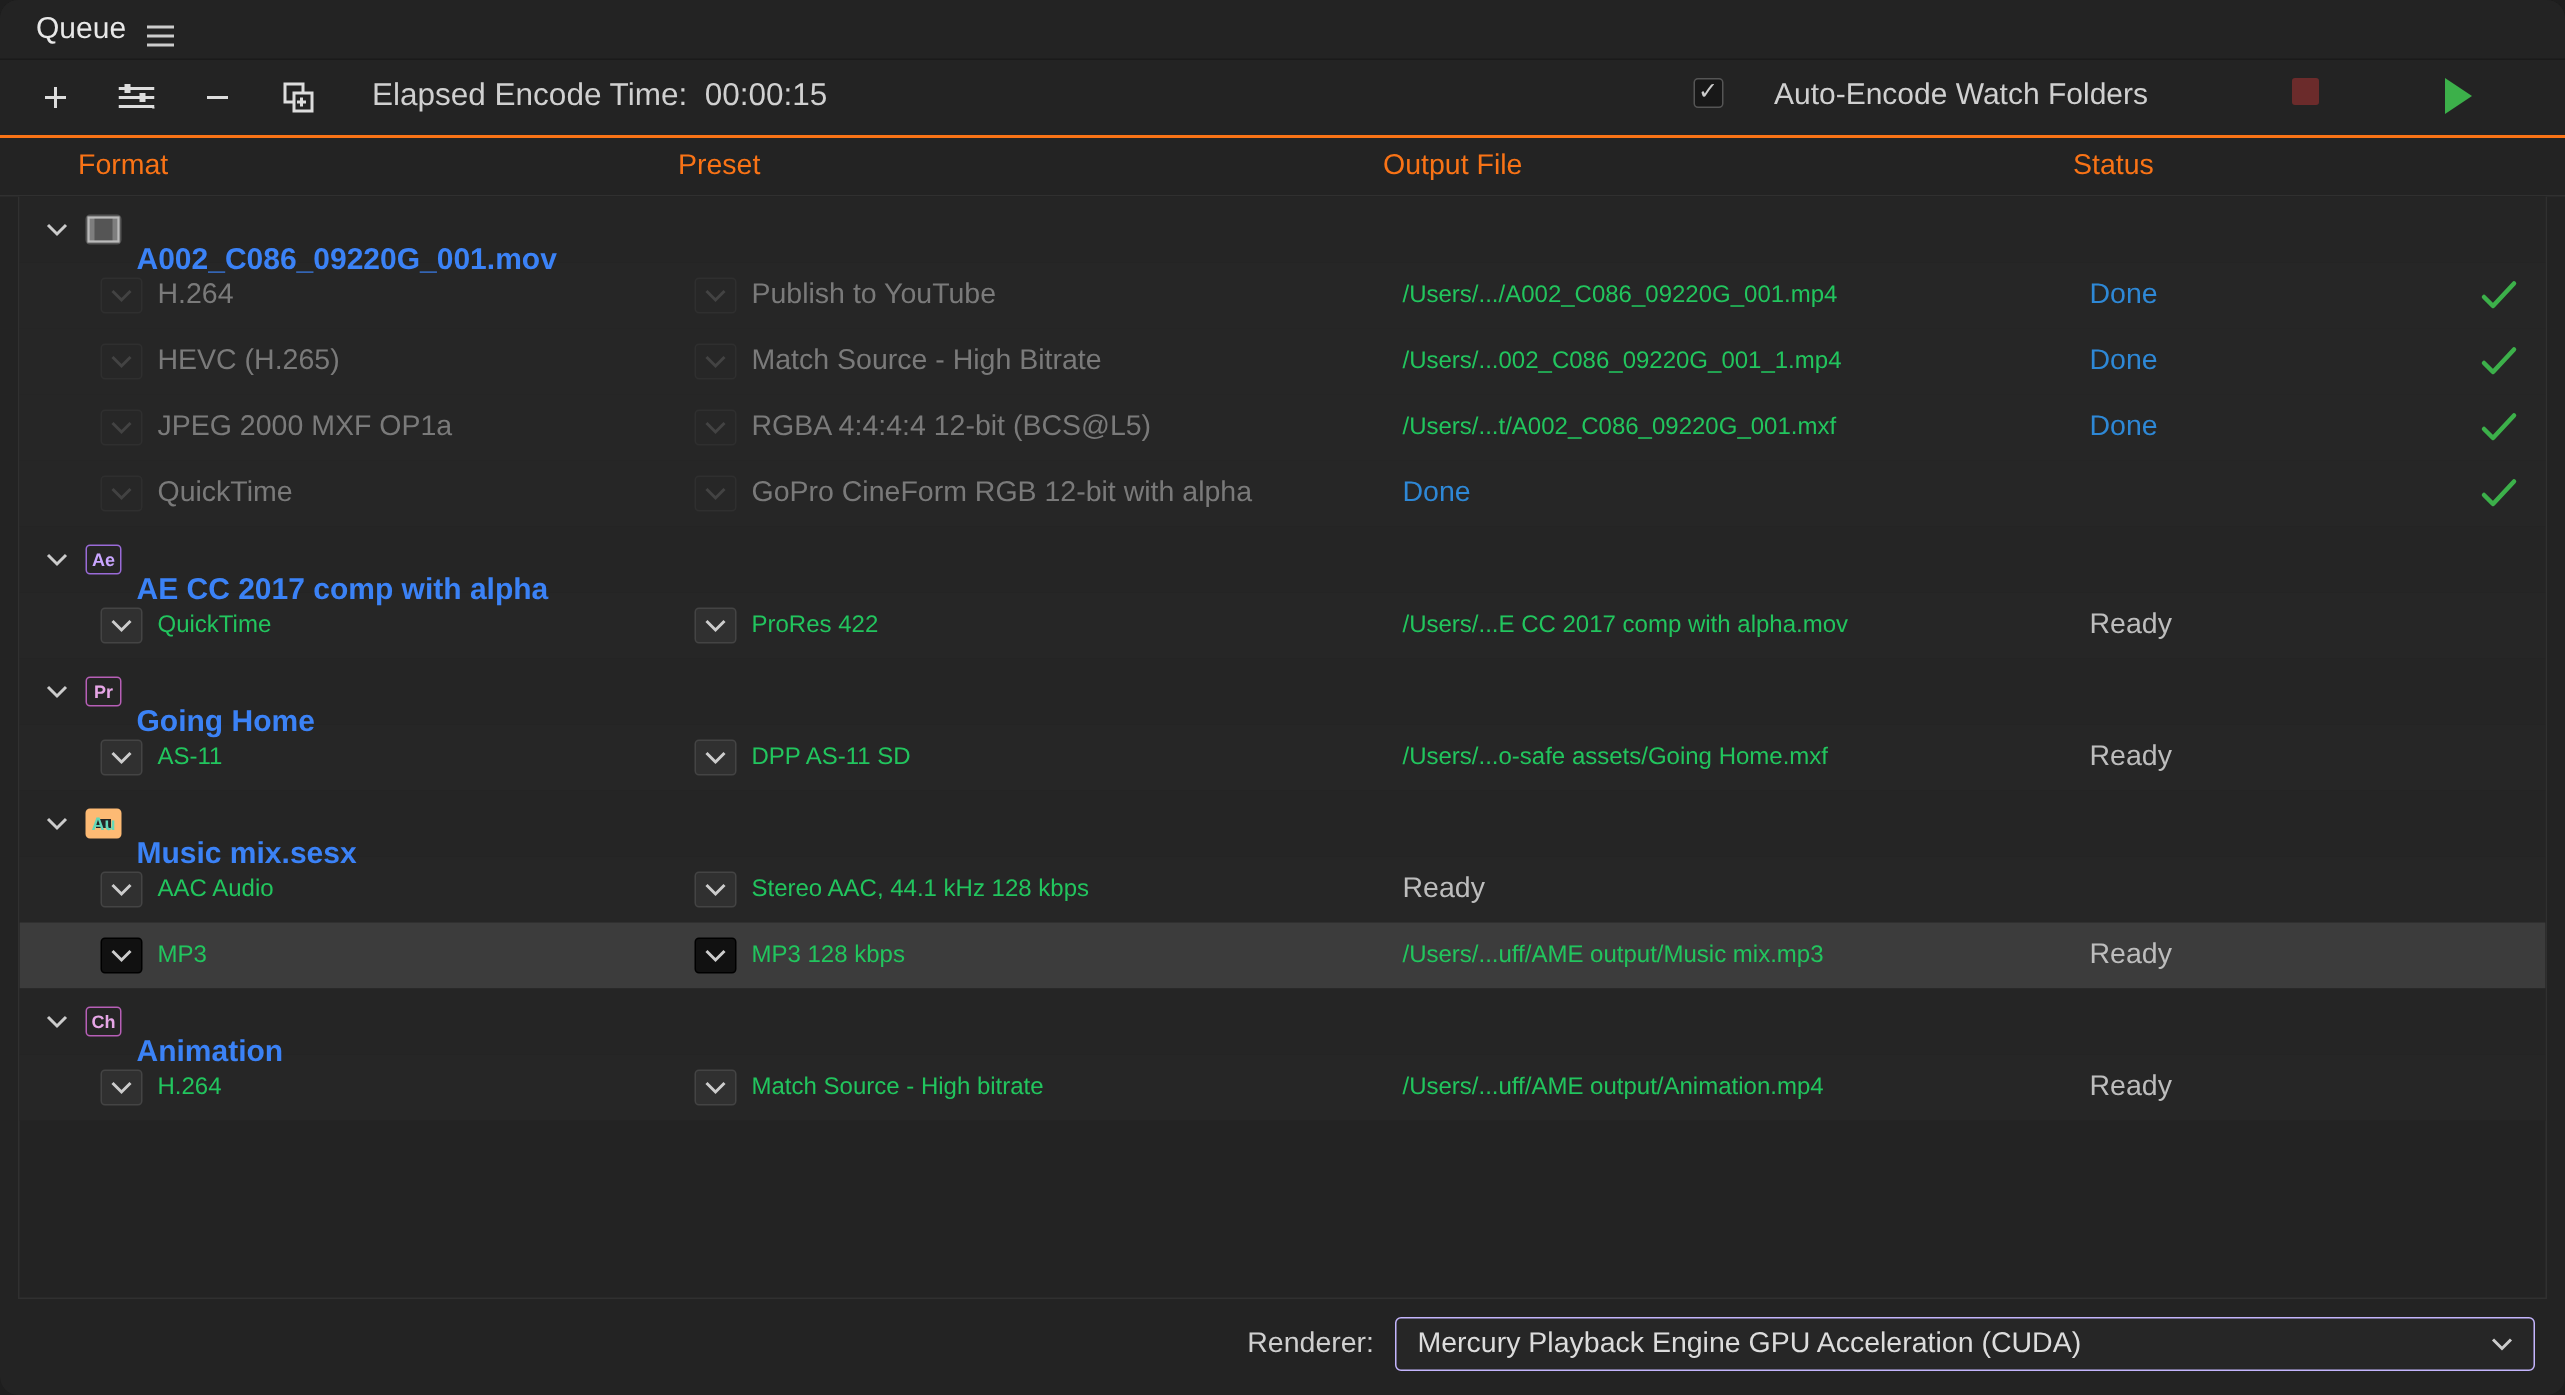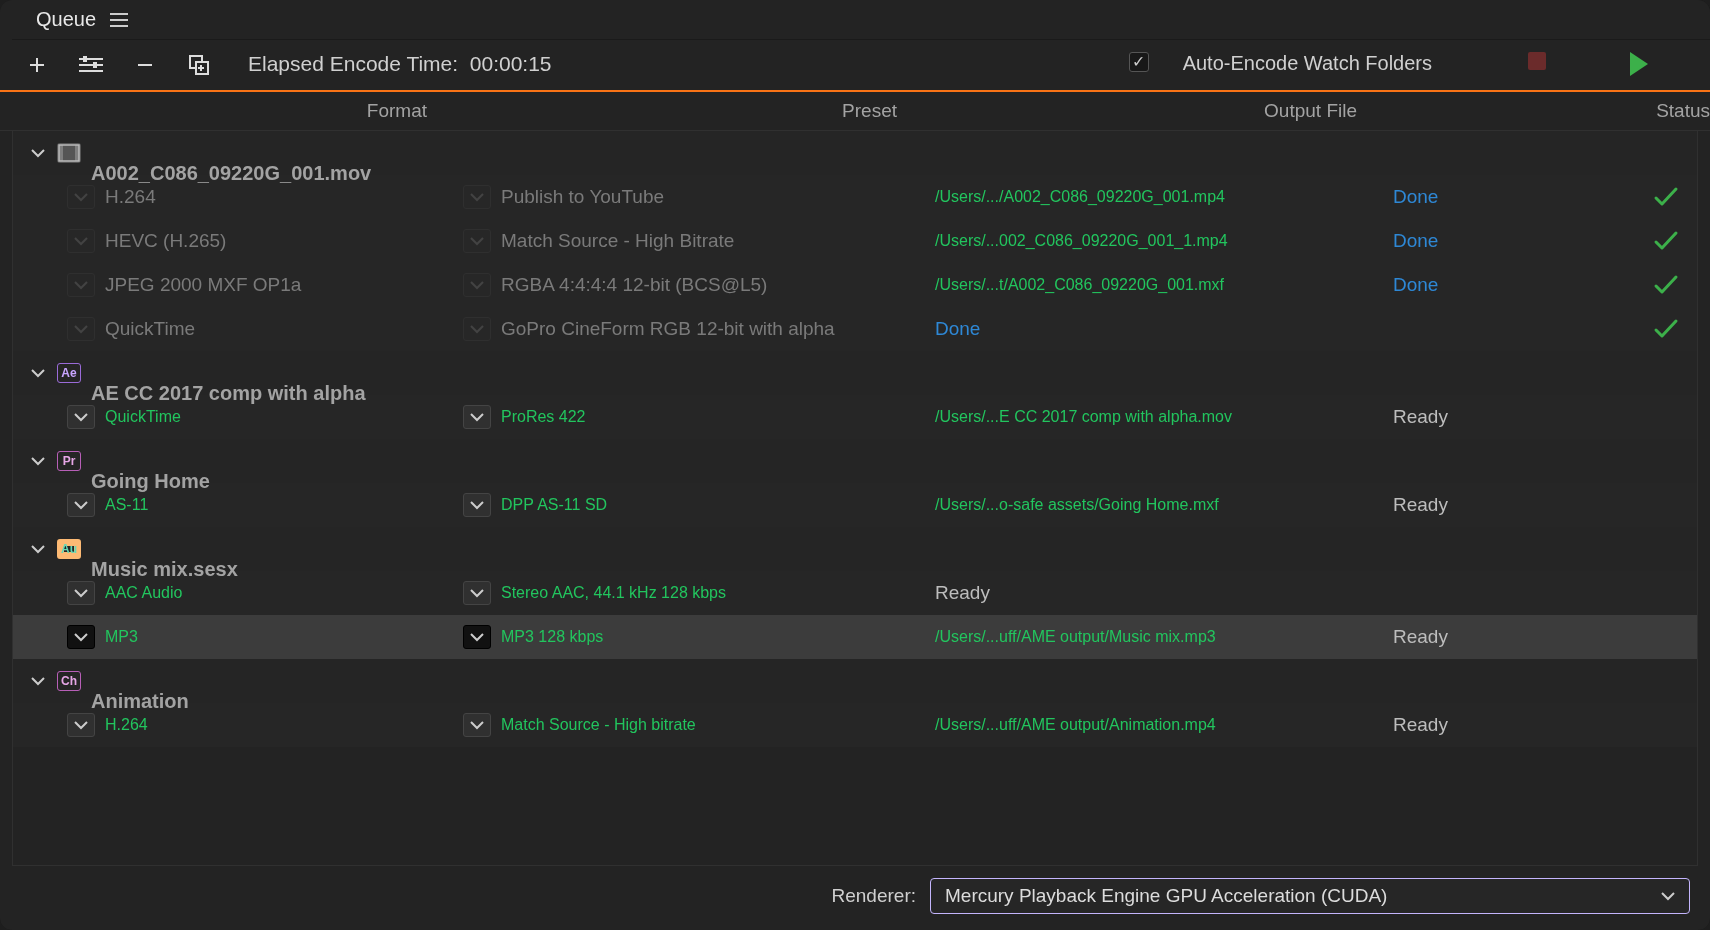--- a/index.html
+++ b/index.html
@@ -17,26 +17,25 @@
     background: #232323;
     width: 100%;
     height: 100%;
     display: flex;
     flex-direction: column;
     border-radius: 12px;
     overflow: hidden;
   }
   .title-bar {
     display: flex;
-    align-items: center;
+    align-items: flex-end;
     padding: 8px 24px;
     gap: 14px;
     background: #232323;
     border-bottom: 1px solid #1a1a1a;
-    margin-left: 12px;
   }
   .title-bar .title { font-size: 20px; color: #e8e8e8; }
   .hamburger-icon {
     width: 18px; height: 14px;
     display: flex; flex-direction: column; justify-content: space-between;
   }
   .hamburger-icon span { display:block; height:2px; background:#ccc; }
   .toolbar {
     display: flex;
     align-items: flex-start;
@@ -50,25 +49,24 @@
   .spacer { flex: 1; }
   .checkbox {
     width: 20px; height: 20px; border: 1px solid #555; background:#181818; border-radius:3px; display:inline-flex; align-items:center; justify-content:center;
   }
   .checkbox.checked::after { content:"✓"; color:#ccc; font-size:16px; line-height:1; }
   .auto-label { font-size: 20px; color: #d0d0d0; margin-left: 6px; }
   .stop-btn { width: 18px; height: 18px; background:#6b2b2b; border-radius:2px; }
   .play-btn { width: 0; height:0; border-top:12px solid transparent; border-bottom:12px solid transparent; border-left:18px solid #3cb04a; }
   .columns {
     display: flex;
-    padding: 8px 0 8px 27px;
-    color: #a3a3a3;
+    padding: 8px 0 8px 52px;
+    color: #f97316;
     font-size: 19px;
     border-bottom: 1px solid #303030;
-    text-align: right;
   }
   .col-format { width: 400px; }
   .col-preset { width: 470px; }
   .col-output { width: 460px; }
   .col-status { flex: 1; }
   .queue-body {
     flex: 1;
     overflow-y: auto;
     background: #232323;
     padding-bottom: 8px;
@@ -87,21 +85,21 @@
   .twisty svg { display:block; }
   .src-badge {
     width: 24px; height: 20px; border-radius: 3px; display:flex; align-items:center; justify-content:center;
     font-size: 12px; font-weight: 600;
   }
   .badge-mov { background:#555; color:#ddd; }
   .badge-ae  { border:1px solid #9a6bd8; color:#c9a6ff; }
   .badge-pr  { border:1px solid #b75fb7; color:#e6a6e6; }
   .badge-au  { border:7px solid #fdba74; color:#63d9b8; }
   .badge-ch  { border:1px solid #b75fb7; color:#e6a6e6; }
-  .group-title { font-weight: 700; color:#a3a3a3; font-size: 20px; margin-top: 40px; }
+  .group-title { font-weight: 700; color:#3b82f6; font-size: 20px; margin-top: 40px; }
   .job-row {
     display:flex; align-items:center;
     height: 44px;
     padding-left: 18px;
     background: #262626;
   }
   .job-row.selected { background: #3c3c3c; }
   .job-row .cell { display:flex; align-items:center; gap: 10px; }
   .cell-format { width: 432px; padding-left: 36px; }
   .cell-preset { width: 472px; }

